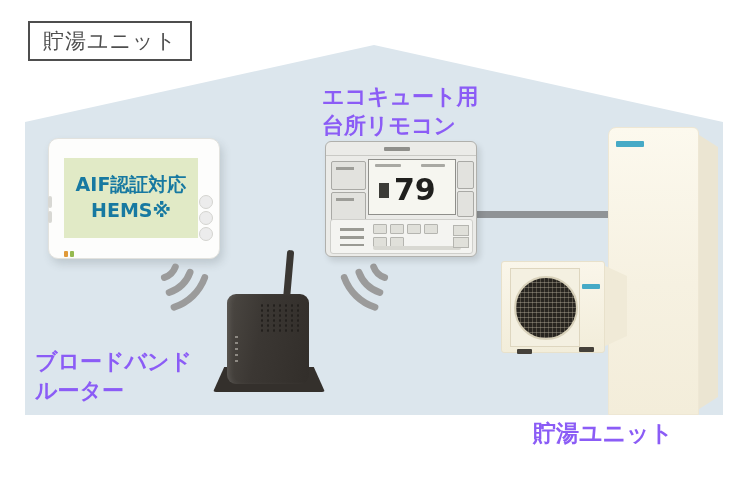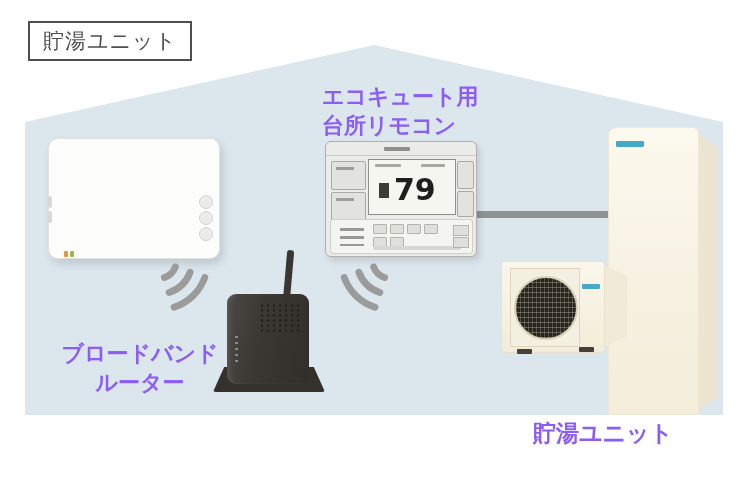--- a/index.html
+++ b/index.html
@@ -11,21 +11,21 @@
   .house{left:25px;top:45px;width:698px;height:370px;background:#dce6ed;
          clip-path:polygon(0 77px,50% 0,100% 77px,100% 100%,0 100%);}
 
   
   .title-box{left:28px;top:21px;background:#fff;border:2px solid #4e4e4e;color:#4e4e4e;
              font-size:21px;padding:4px 13px;letter-spacing:1px;}
 
   
   .lbl{color:#8b5cf6;font-weight:bold;font-size:22px;line-height:1.32;}
   .lbl-kitchen{left:322px;top:82px;text-align:left;}
-  .lbl-router{left:35px;top:339px;width:210px;text-align:center;}
+  .lbl-router{left:35px;top:347px;width:210px;text-align:left;}
   .lbl-tank{left:533px;top:370px;font-size:23px;margin-top:48px;}
 
   
   .footnote{left:28px;top:431px;width:720px;font-size:19px;color:#707070;letter-spacing:0.2px;}
 
   
   .tab-body{left:48px;top:138px;width:170px;height:119px;background:#fdfdfc;border:1px solid #e2e2de;
             border-radius:10px;box-shadow:3px 5px 8px rgba(60,70,80,0.18);}
   .tab-screen{left:15px;top:19px;width:134px;height:80px;background:#e1eac6;display:flex;
               flex-direction:column;align-items:center;justify-content:center;}
@@ -126,20 +126,24 @@
       <div class="abs fan"></div>
     </div>
     <div class="abs brand-bar" style="left:80px;top:22px;width:18px;height:5px;"></div>
   </div>
   <div class="abs od-foot" style="left:517px;top:349px;"></div>
   <div class="abs od-foot" style="left:579px;top:347px;"></div>
 
   <div class="abs lbl lbl-tank">貯湯ユニット</div>
 
   <div class="abs tab-body">
+    <div class="abs tab-screen">
+      <div class="scr-line">AIF認証対応</div>
+      <div class="scr-line">HEMS※</div>
+    </div>
     <div class="abs tab-btn" style="top:56px;"></div>
     <div class="abs tab-btn" style="top:72px;"></div>
     <div class="abs tab-btn" style="top:88px;"></div>
     <div class="abs tab-tick" style="top:57px;"></div>
     <div class="abs tab-tick" style="top:72px;"></div>
     <div class="abs tab-light" style="left:15px;top:112px;background:#e09a3a;"></div>
     <div class="abs tab-light" style="left:21px;top:112px;background:#95b94f;"></div>
   </div>
 
   <svg class="abs wifi wifi-left" viewBox="0 0 84 80">

